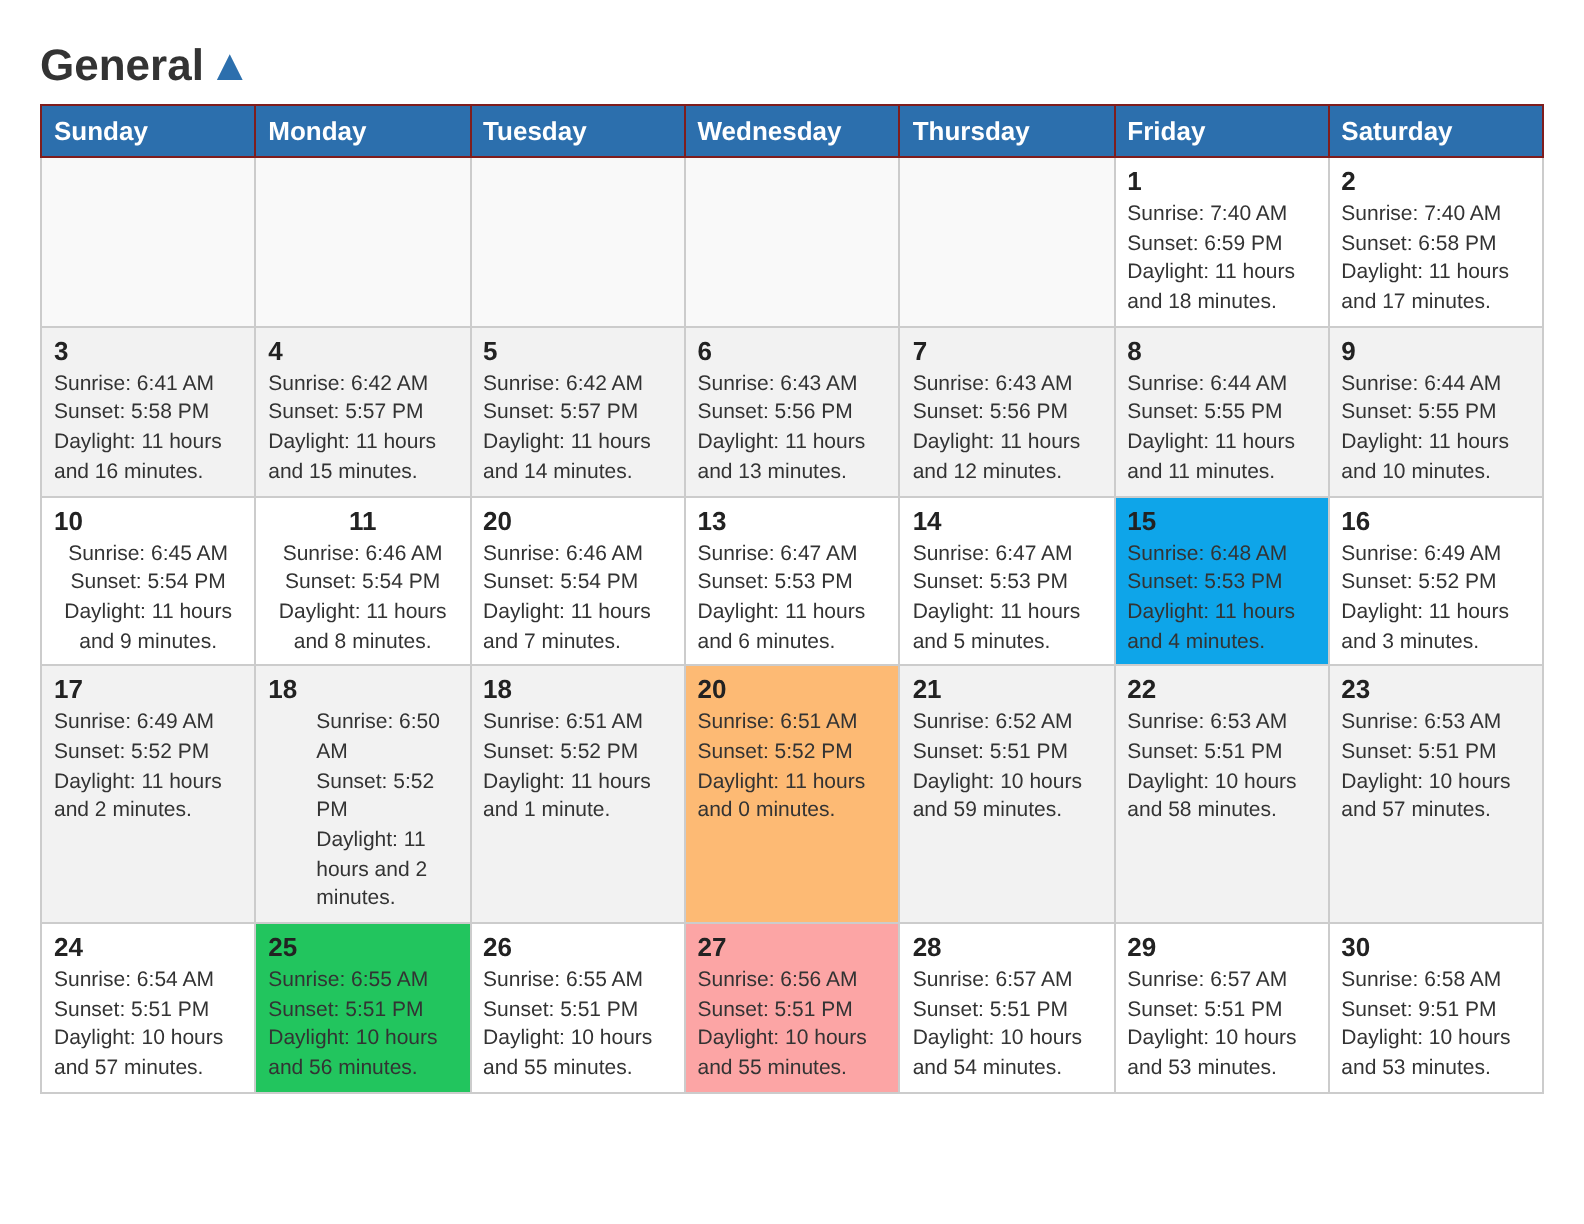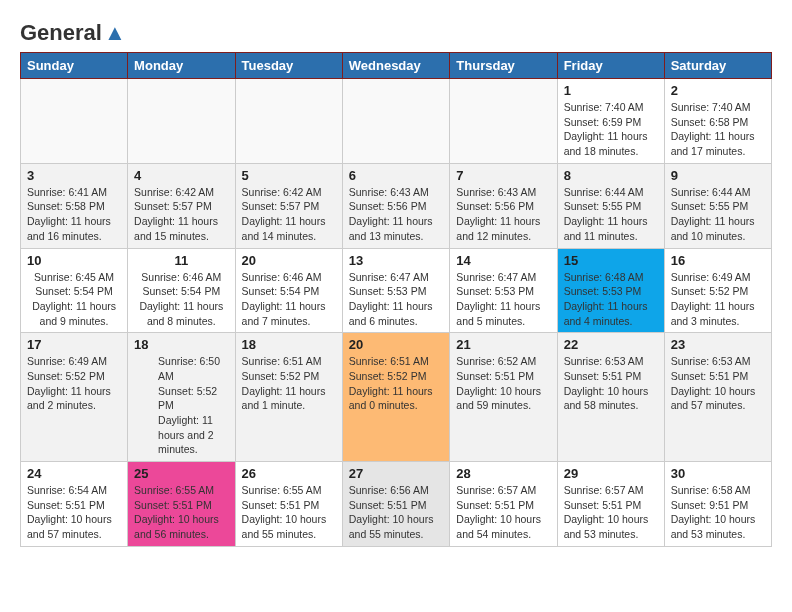--- a/index.html
+++ b/index.html
@@ -257,33 +257,33 @@
 Daylight: 10 hours and 57 minutes.</div>
         </td>
       </tr>
       <tr>
         <td style="background-color: rgb(255, 255, 255);">
           <span class="day-num">24</span>
           <div class="day-info" style="white-space: pre-line;">Sunrise: 6:54 AM
 Sunset: 5:51 PM
 Daylight: 10 hours and 57 minutes.</div>
         </td>
-        <td style="background-color: #ec4899;">
+        <td style="background-color: #22c55e;">
           <span class="day-num">25</span>
           <div class="day-info" style="white-space: pre-line;">Sunrise: 6:55 AM
 Sunset: 5:51 PM
 Daylight: 10 hours and 56 minutes.</div>
         </td>
         <td style="background-color: rgb(255, 255, 255);">
           <span class="day-num">26</span>
           <div class="day-info" style="white-space: pre-line;">Sunrise: 6:55 AM
 Sunset: 5:51 PM
 Daylight: 10 hours and 55 minutes.</div>
         </td>
-        <td style="background-color: #e5e5e5;">
+        <td style="background-color: #fca5a5;">
           <span class="day-num">27</span>
           <div class="day-info" style="white-space: pre-line;">Sunrise: 6:56 AM
 Sunset: 5:51 PM
 Daylight: 10 hours and 55 minutes.</div>
         </td>
         <td style="background-color: rgb(255, 255, 255);">
           <span class="day-num">28</span>
           <div class="day-info" style="white-space: pre-line;">Sunrise: 6:57 AM
 Sunset: 5:51 PM
 Daylight: 10 hours and 54 minutes.</div>

